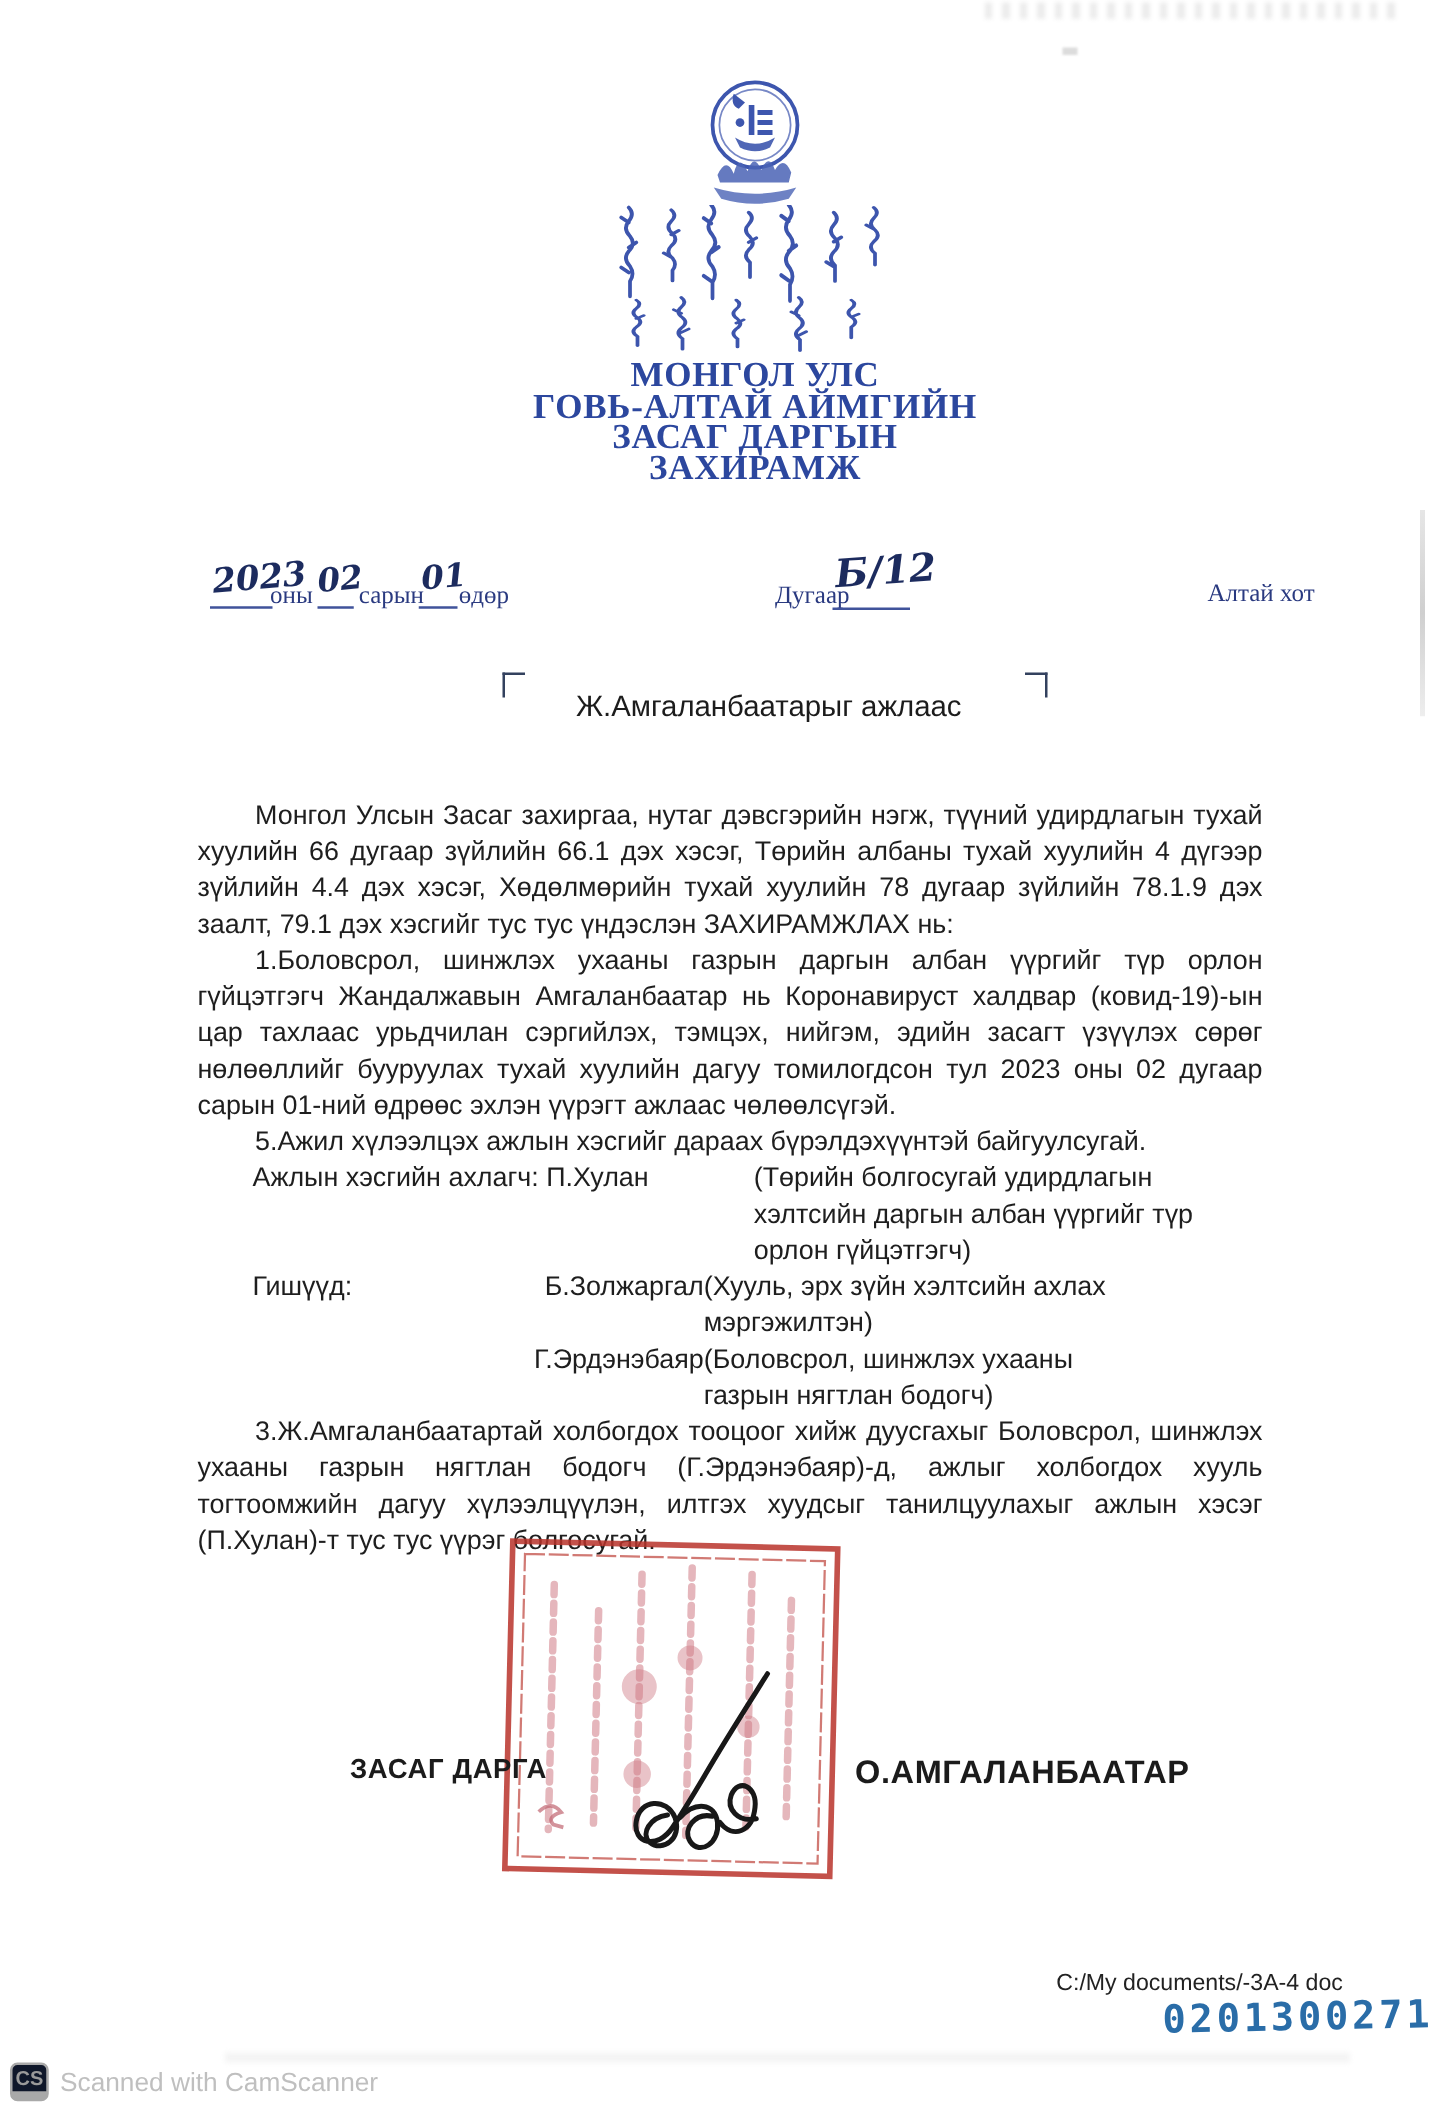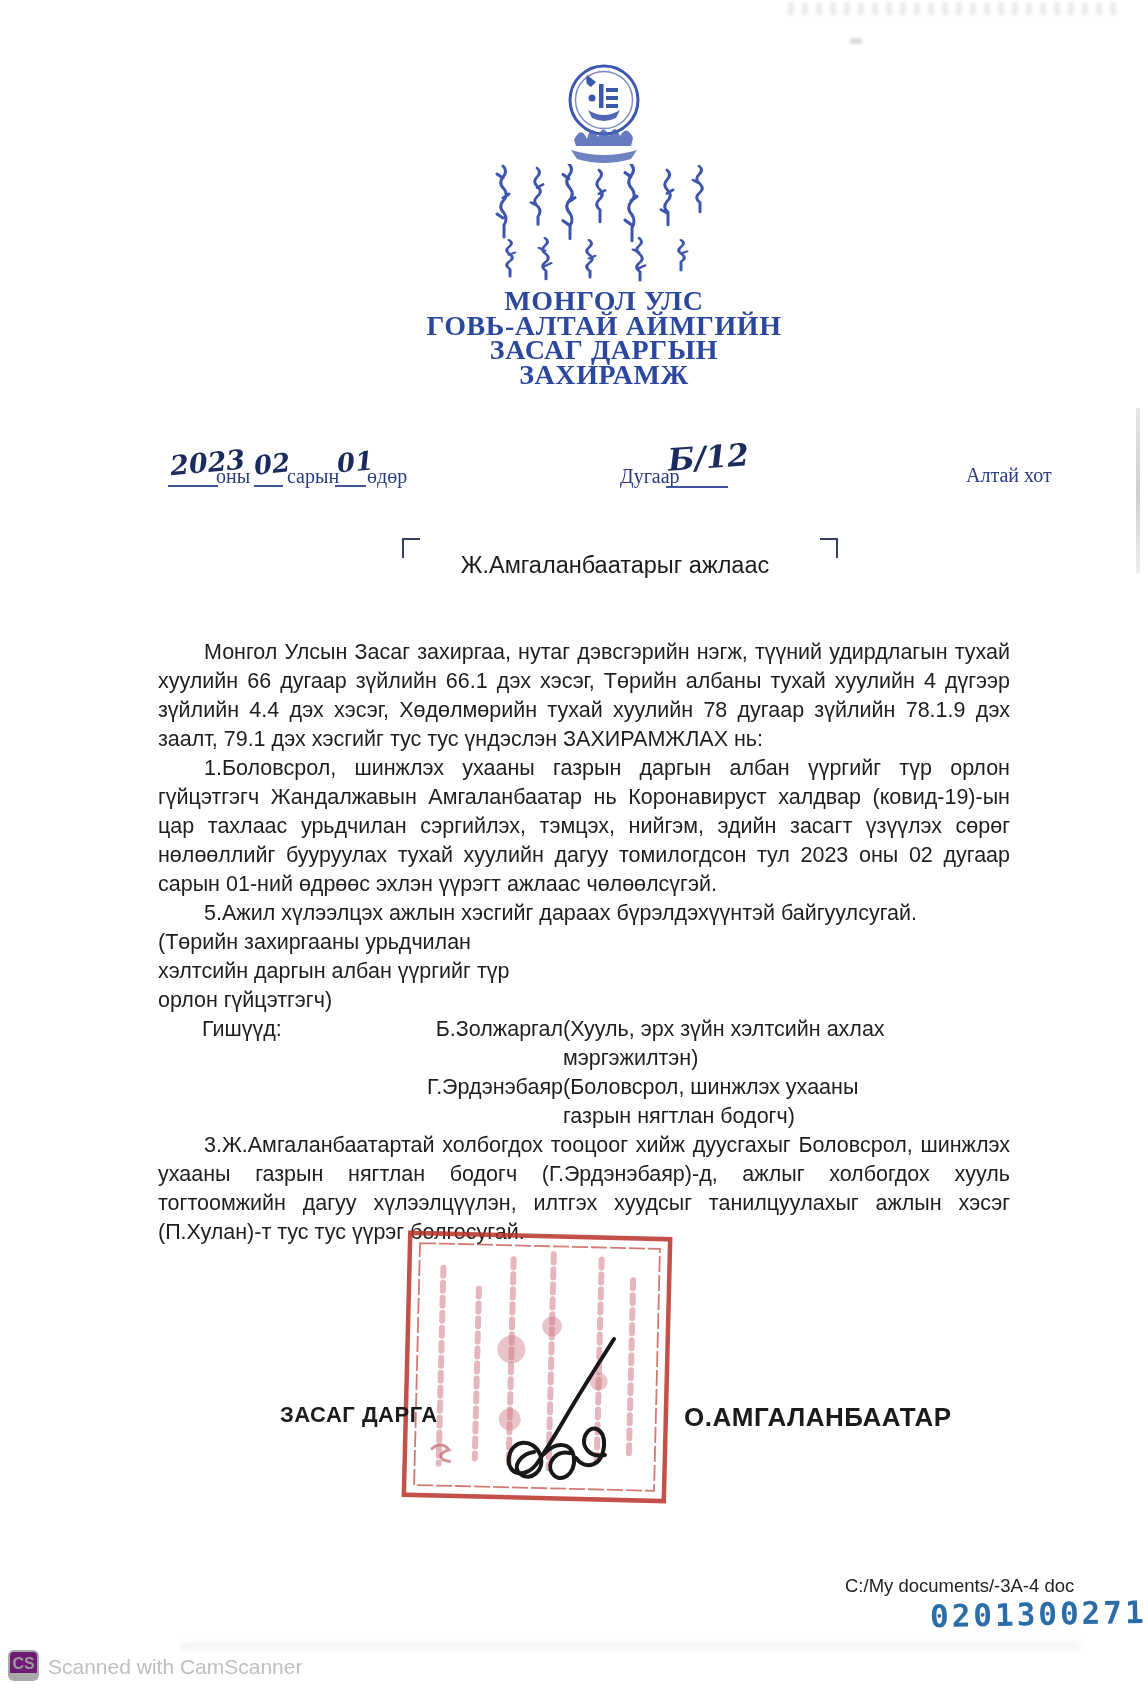--- a/index.html
+++ b/index.html
@@ -51,21 +51,21 @@
   
   .stamp { position:absolute; left:403px; top:1230px; transform:rotate(1.4deg); }
   .ink-signature { position:absolute; left:494px; top:1334px; }
   
   .filepath { position:absolute; left:845px; top:1575px; font-size:18.5px; color:#222; }
   .regnumber { position:absolute; left:930px; top:1596px;
     font-family:"DejaVu Sans Mono", monospace; font-weight:bold; font-size:31px;
     letter-spacing:3px; color:#2a6da8; transform:rotate(-1.2deg); }
   
   .cs-badge { position:absolute; left:8px; top:1650px; width:31px; height:31px;
-    border:2.5px solid #a9a9a9; border-radius:6px; background:#701a75;
+    border:2.5px solid #a9a9a9; border-radius:6px; background:#0f172a;
     color:#9a9a9a; font-weight:bold; font-size:16px; text-align:center; line-height:24px; }
   .cs-badge::after { content:""; position:absolute; left:-1px; right:-1px; bottom:-1px;
     height:7px; background:#a9a9a9; border-radius:0 0 4px 4px; }
   .cs-label { position:absolute; left:48px; top:1655px; font-size:21px; color:#bfbfbf; }
   
   .art-top { position:absolute; left:788px; top:2px; width:332px; height:13px; opacity:.14;
     background:repeating-linear-gradient(90deg,#777 0 6px,transparent 6px 14px);
     filter:blur(1.5px); }
   .art-dot { position:absolute; left:850px; top:38px; width:12px; height:6px;
     background:#bbb; opacity:.5; filter:blur(1px); }
@@ -174,21 +174,22 @@
   <div class="doc-title">
     <div>Ж.Амгаланбаатарыг ажлаас</div>
   </div>
 
   <div class="body">
     <p>Монгол Улсын Засаг захиргаа, нутаг дэвсгэрийн нэгж, түүний удирдлагын тухай хуулийн 66 дугаар зүйлийн 66.1 дэх хэсэг, Төрийн албаны тухай хуулийн 4 дүгээр зүйлийн 4.4 дэх хэсэг, Хөдөлмөрийн тухай хуулийн 78 дугаар зүйлийн 78.1.9 дэх заалт, 79.1 дэх хэсгийг тус тус үндэслэн ЗАХИРАМЖЛАХ нь:</p>
     <p>1.Боловсрол, шинжлэх ухааны газрын даргын албан үүргийг түр орлон гүйцэтгэгч Жандалжавын Амгаланбаатар нь Коронавируст халдвар (ковид-19)-ын цар тахлаас урьдчилан сэргийлэх, тэмцэх, нийгэм, эдийн засагт үзүүлэх сөрөг нөлөөллийг бууруулах тухай хуулийн дагуу томилогдсон тул 2023 оны 02 дугаар сарын 01-ний өдрөөс эхлэн үүрэгт ажлаас чөлөөлсүгэй.</p>
     <p>5.Ажил хүлээлцэх ажлын хэсгийг дараах бүрэлдэхүүнтэй байгуулсугай.</p>
 
     <div class="wg-row">
-      <span class="wg-c3">(Төрийн захиргааны урьдчилан хэлтсийн даргын албан үүргийг түр орлон гүйцэтгэгч)</span>
+      <span class="wg-lead">Ажлын хэсгийн ахлагч: П.Хулан</span>
+      <span class="wg-c3">(Төрийн болгосугай удирдлагын хэлтсийн даргын албан үүргийг түр орлон гүйцэтгэгч)</span>
     </div>
     <div class="wg-row">
       <span class="wg-c1">Гишүүд:</span>
       <span class="wg-c2">Б.Золжаргал</span>
       <span class="wg-c3">(Хууль, эрх зүйн хэлтсийн ахлах мэргэжилтэн)</span>
     </div>
     <div class="wg-row">
       <span class="wg-c1"></span>
       <span class="wg-c2">Г.Эрдэнэбаяр</span>
       <span class="wg-c3">(Боловсрол, шинжлэх ухааны газрын нягтлан бодогч)</span>

